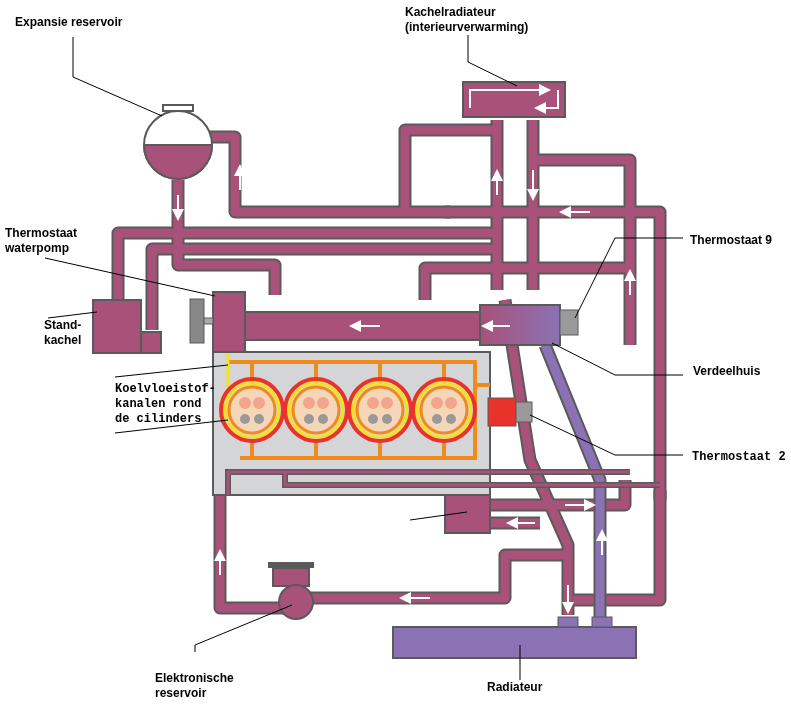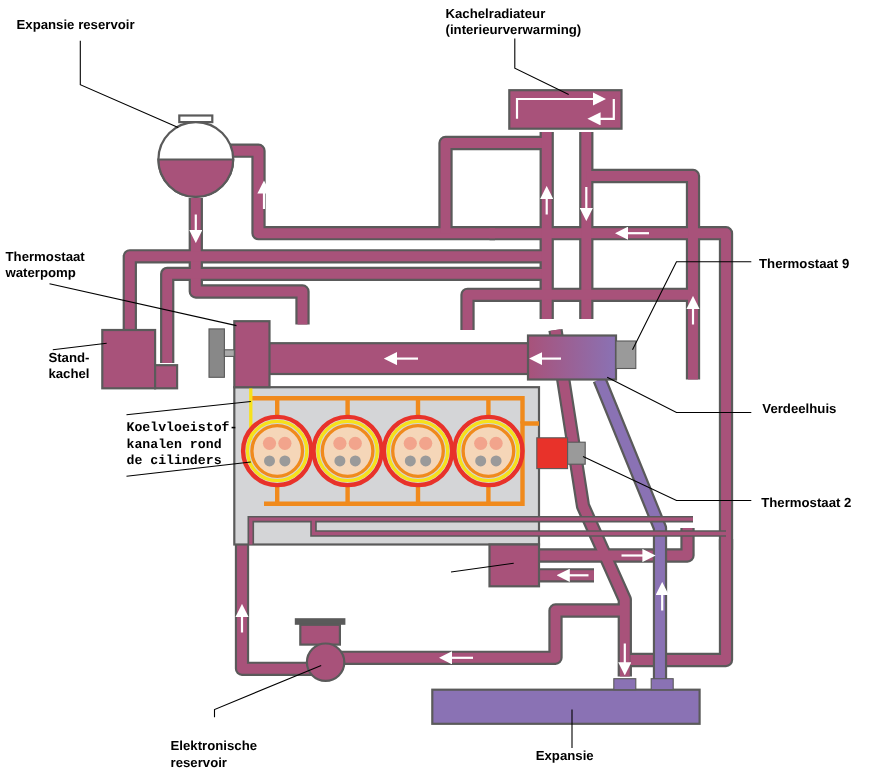--- a/index.html
+++ b/index.html
@@ -190,16 +190,16 @@
 (interieurverwarming)</div>
 <div class="lbl" style="left:5px;top:226px;">Thermostaat
 waterpomp</div>
 <div class="lbl" style="left:8px;top:318px;margin-left:36px;">Stand-
 kachel</div>
 <div class="lbl" style="left:115px;top:382px;font-family:Liberation Mono, monospace;">Koelvloeistof-
 kanalen rond
 de cilinders</div>
 <div class="lbl" style="left:690px;top:233px;">Thermostaat 9</div>
 <div class="lbl" style="left:693px;top:364px;">Verdeelhuis</div>
-<div class="lbl" style="left:692px;top:450px;">Thermostaat 2</div>
+<div class="lbl" style="left:692px;top:450px;font-family:Liberation Mono, monospace;">Thermostaat 2</div>
 <div class="lbl" style="left:155px;top:671px;">Elektronische
 reservoir</div>
-<div class="lbl" style="left:487px;top:680px;">Expansie</div>
+<div class="lbl" style="left:487px;top:680px;">Radiateur</div>
 
 </body></html>

